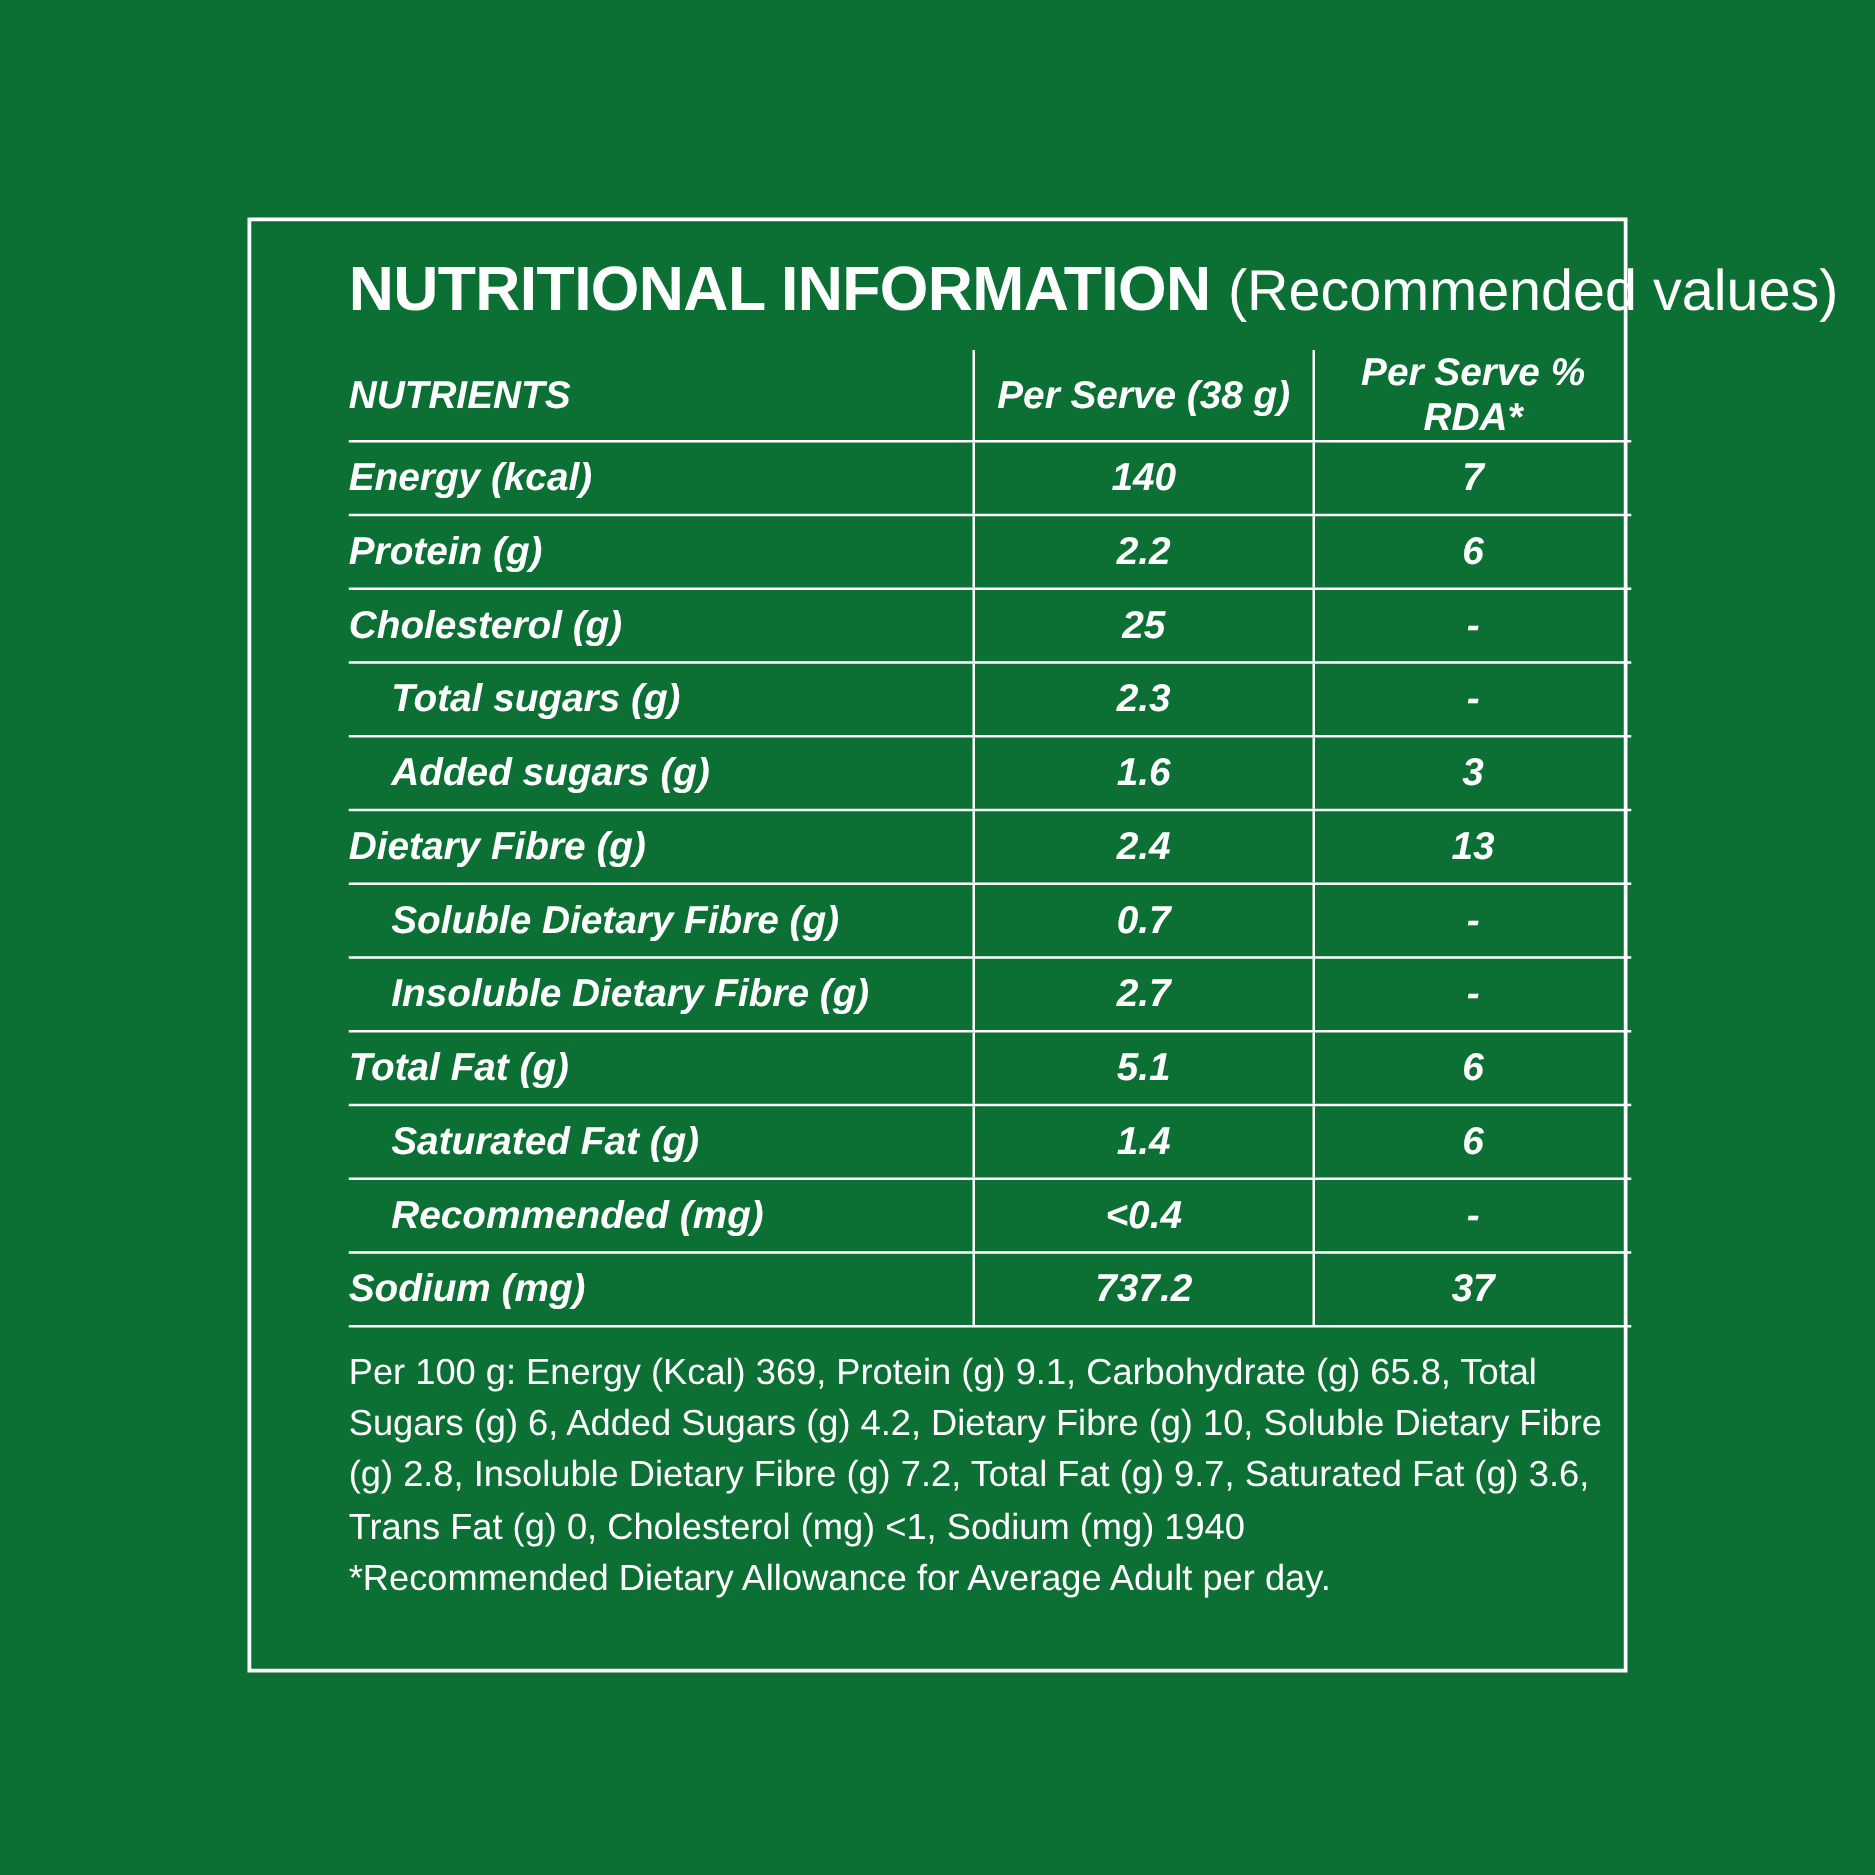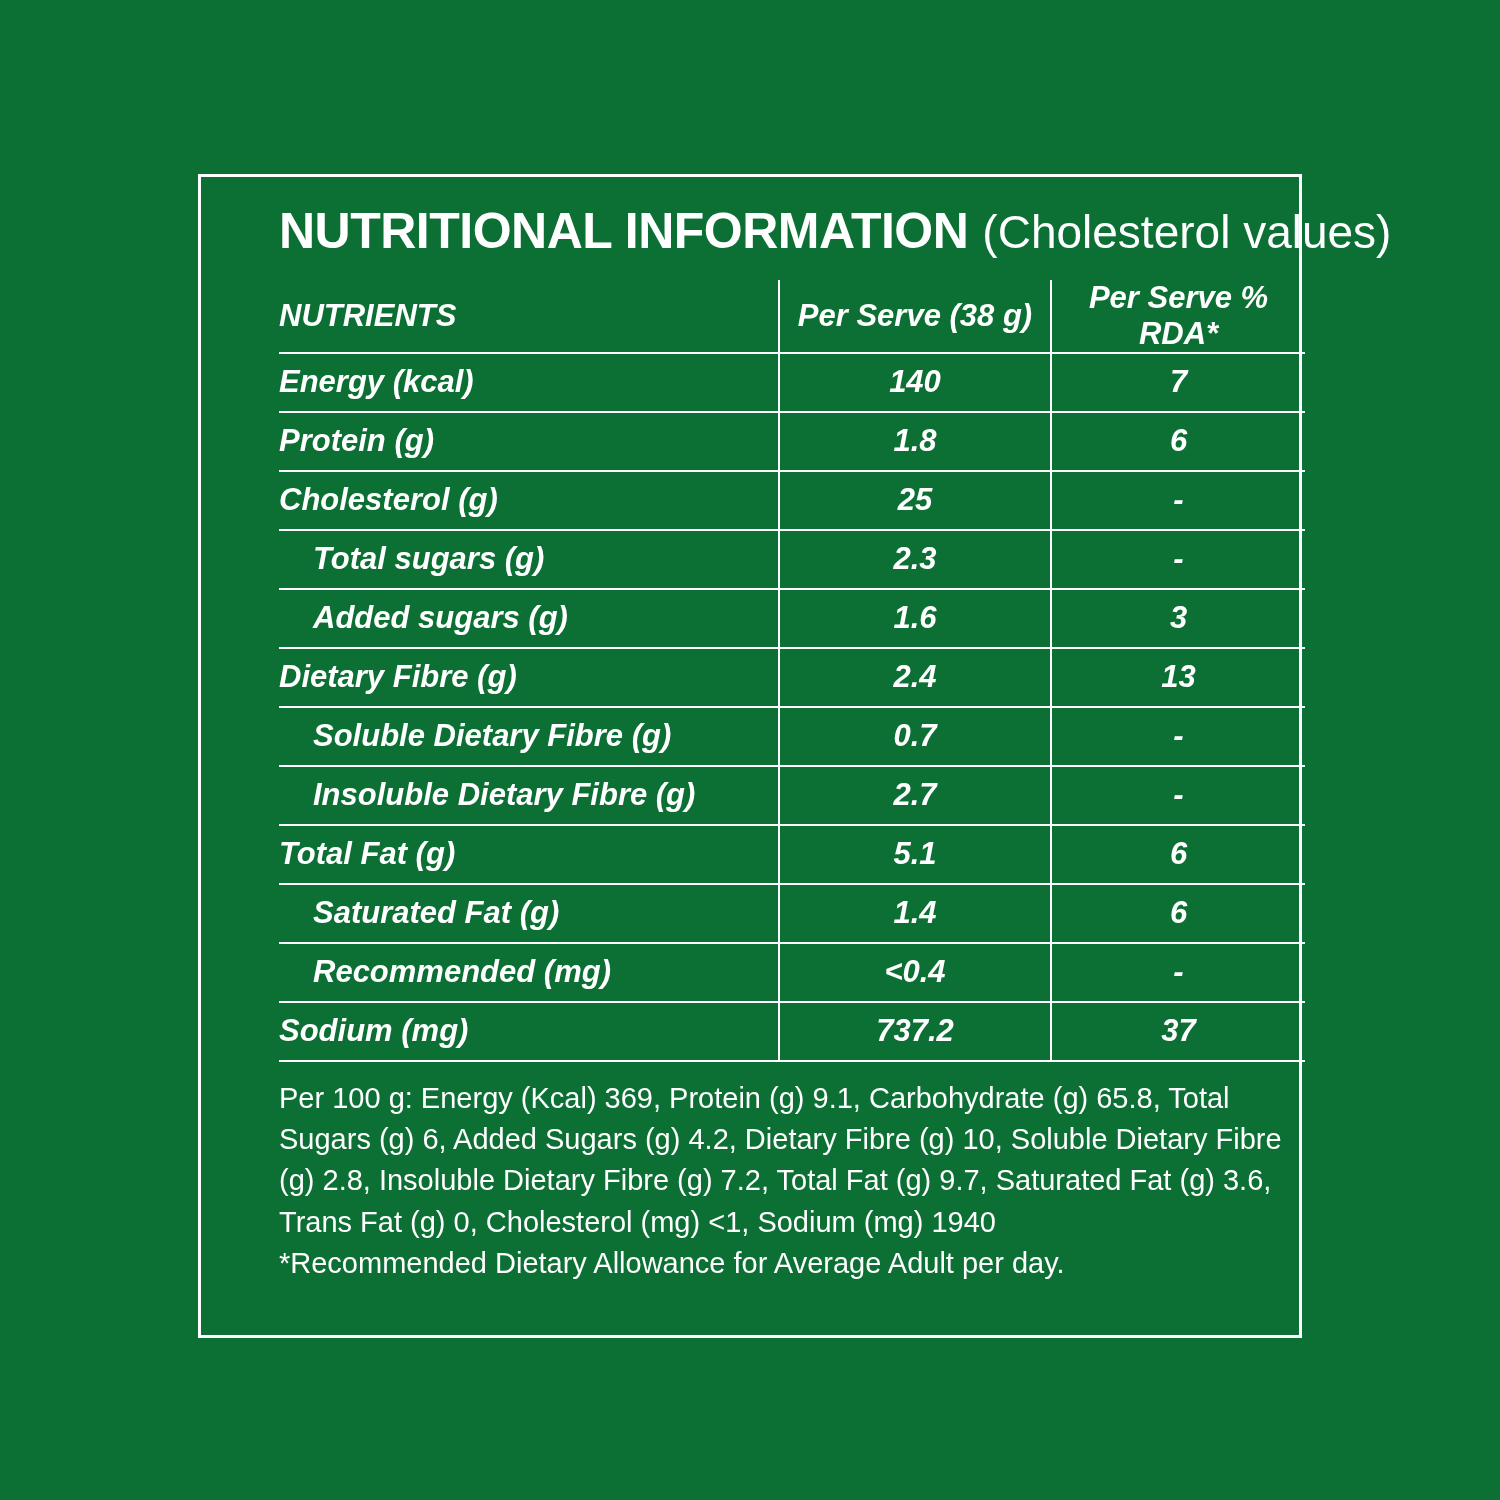--- a/index.html
+++ b/index.html
@@ -120,21 +120,21 @@
   }
 </style>
 </head>
 <body>
 
 <div id="panel">
   <div id="inner">
 
     <div class="title-row">
       <span class="title-main">NUTRITIONAL INFORMATION</span>
-      <span class="title-sub">(Cholesterol values)</span>
+      <span class="title-sub">(Recommended values)</span>
     </div>
 
     <table class="nutri">
       <colgroup>
         <col class="c0">
           <col class="c1">
           <col class="c2">
       </colgroup>
       <thead>
         <tr>
@@ -144,21 +144,21 @@
         </tr>
       </thead>
       <tbody id="tbody">
           <tr>
             <td class="nlabel">Energy (kcal)</td>
             <td class="nval vsep">140</td>
             <td class="nval vsep">7</td>
           </tr>
           <tr>
             <td class="nlabel">Protein (g)</td>
-            <td class="nval vsep">1.8</td>
+            <td class="nval vsep">2.2</td>
             <td class="nval vsep">6</td>
           </tr>
           <tr>
             <td class="nlabel">Cholesterol (g)</td>
             <td class="nval vsep">25</td>
             <td class="nval vsep">-</td>
           </tr>
           <tr>
             <td class="nlabel indent">Total sugars (g)</td>
             <td class="nval vsep">2.3</td>

